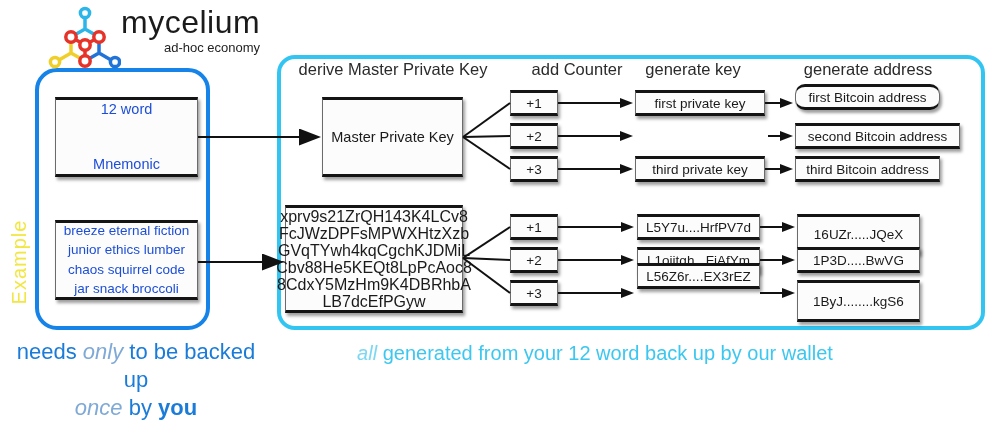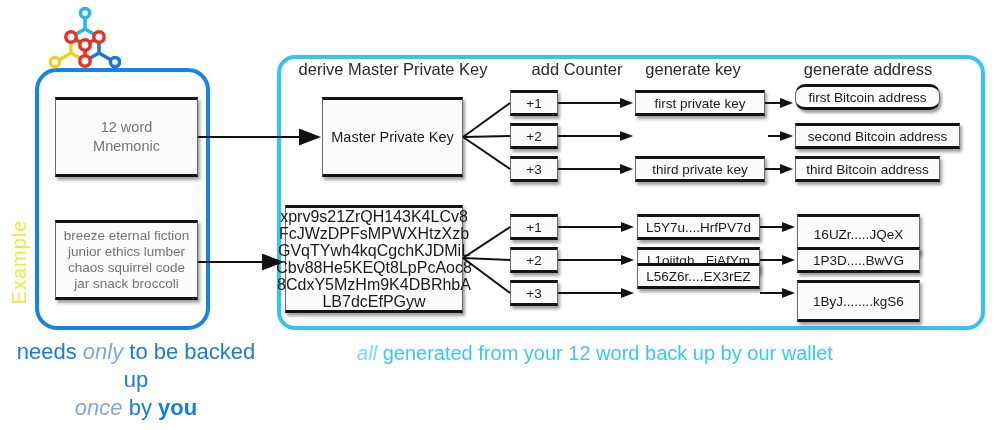--- a/index.html
+++ b/index.html
@@ -7,21 +7,21 @@
          font-family:"Liberation Sans", sans-serif;}
   .arrows{position:absolute;left:0;top:0;z-index:3;pointer-events:none;}
   .panel{position:absolute;box-sizing:border-box;background:transparent;z-index:1;}
   .panel-left{left:35px;top:68px;width:175px;height:262px;border:4px solid #1583e8;border-radius:22px;}
   .panel-right{left:277px;top:55px;width:708px;height:275px;border:4px solid #32c5f2;border-radius:18px;}
   .wbox{position:absolute;box-sizing:border-box;background:#fcfcfc;z-index:2;
         border:1px solid #6b6b6b;border-top:3px solid #141414;border-bottom:3px solid #141414;
         box-shadow:2px 3px 3px rgba(0,0,0,0.38);
         display:flex;flex-direction:column;align-items:center;justify-content:center;
         color:#1a1a1a;text-align:center;font-size:13.5px;line-height:17px;white-space:nowrap;}
-  .blue-text{color:#737373;}
+  .blue-text{color:#1d4ed8;justify-content:space-between;}
   .hdr{position:absolute;top:60px;transform:translateX(-50%);z-index:2;
        font-size:16.5px;color:#2b2b2b;white-space:nowrap;}
   .example-label{position:absolute;left:-31px;top:250px;width:102px;height:24px;z-index:2;
        transform:rotate(-90deg);text-align:center;color:#f2e642;font-size:20px;letter-spacing:1px;}
   .logo{position:absolute;left:45px;top:5px;z-index:2;display:flex;align-items:flex-start;}
   .brand{font-size:32px;color:#1b1b1b;letter-spacing:0.5px;line-height:34px;}
   .tagline{font-size:13px;color:#222;text-align:right;margin-top:1px;}
   .caption-left{position:absolute;left:8px;top:338px;width:256px;z-index:2;text-align:center;
        font-size:22px;line-height:28px;color:#1a7cd8;}
   .caption-left .lite{font-style:italic;color:#7fa9d6;}
@@ -81,20 +81,24 @@
       <g fill="#ffffff" stroke-width="3.5">
         <circle cx="40" cy="8" r="4.6" stroke="#2bb5e8"></circle>
         <circle cx="26" cy="32" r="5.2" stroke="#e63329"></circle>
         <circle cx="54" cy="32" r="5.2" stroke="#e63329"></circle>
         <circle cx="40" cy="40" r="5.2" stroke="#e63329"></circle>
         <circle cx="40" cy="56" r="5.2" stroke="#e63329"></circle>
         <circle cx="10" cy="57" r="4.6" stroke="#f0cf2a"></circle>
         <circle cx="70" cy="57" r="4.6" stroke="#2273d8"></circle>
       </g>
     </svg>
+    <div class="logo-text">
+      <div class="brand">mycelium</div>
+      <div class="tagline">ad-hoc economy</div>
+    </div>
   </div>
 
   <div class="panel panel-left"></div>
   <div class="example-label">Example</div>
 
   <div class="wbox blue-text" style="left:55px;top:97px;width:143px;height:80px;font-size:14.5px;line-height:19px;">
     <div>12 word</div>
     <div>Mnemonic</div>
   </div>
 

